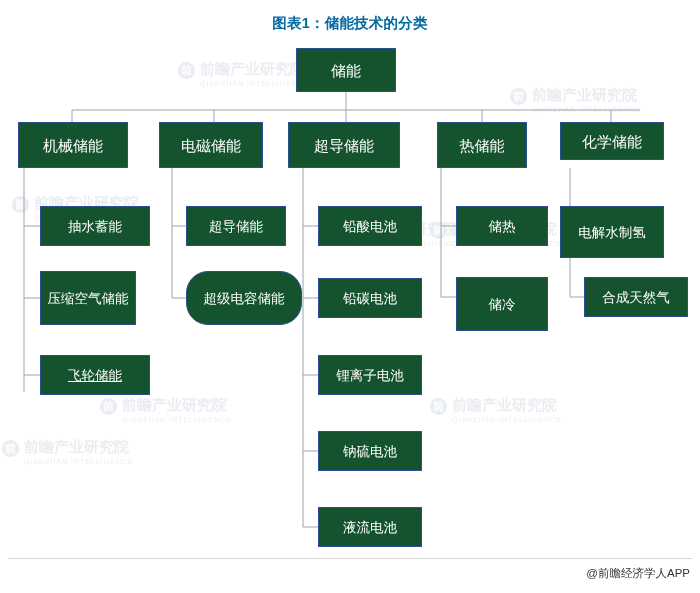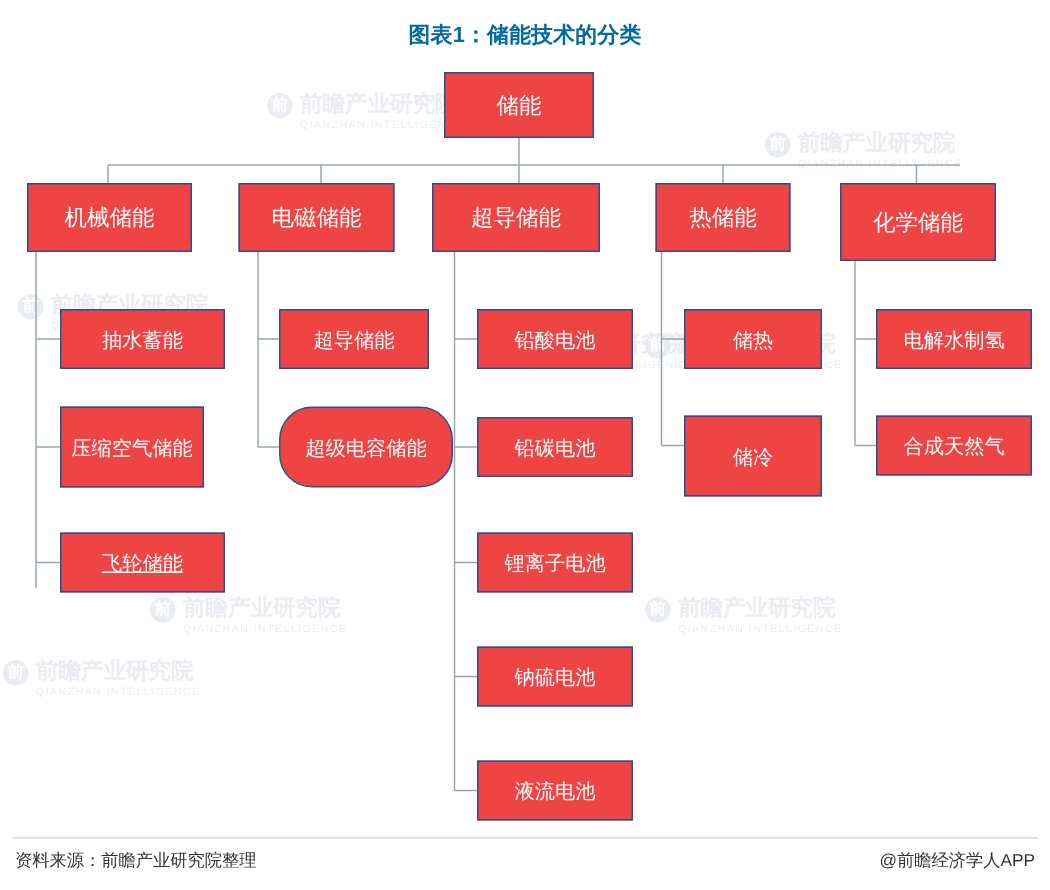--- a/index.html
+++ b/index.html
@@ -71,21 +71,21 @@
     position: absolute;
     left: 0; top: 0;
     width: 700px;
     height: 593px;
     z-index: 2;
   }
   
   .node {
     position: absolute;
     box-sizing: border-box;
-    background: #ef4444;
+    background: #14532d;
     border: 1px solid #2d4f92;
     color: #ffffff;
     display: flex;
     align-items: center;
     justify-content: center;
     text-align: right;
     font-size: 13.5px;
     line-height: 17px;
     z-index: 3;
     padding: 2px 4px;
@@ -199,38 +199,37 @@
       <path d="M570,297 L584,297"></path>
     </g>
   </svg>
 
   <div class="node lvl1" style="left:296px; top:48px; width:100px; height:44px;">储能</div>
 
   <div class="node lvl2" style="left:18px; top:122px; width:110px; height:46px;">机械储能</div>
   <div class="node lvl2" style="left:159px; top:122px; width:104px; height:46px;">电磁储能</div>
   <div class="node lvl2" style="left:288px; top:122px; width:112px; height:46px;">超导储能</div>
   <div class="node lvl2" style="left:437px; top:122px; width:90px; height:46px;">热储能</div>
-  <div class="node lvl2" style="left:560px; top:122px; width:104px; height:52px;">化学储能</div>
+  <div class="node lvl2" style="left:560px; top:122px; width:104px; height:38px;">化学储能</div>
 
   <div class="node lvl3" style="left:40px; top:206px; width:110px; height:40px;">抽水蓄能</div>
   <div class="node lvl3" style="left:40px; top:271px; width:96px; height:54px;">压缩空气储能</div>
   <div class="node lvl3" style="left:40px; top:355px; width:110px; height:40px;text-decoration:underline;">飞轮储能</div>
 
   <div class="node lvl3" style="left:186px; top:206px; width:100px; height:40px;">超导储能</div>
   <div class="node lvl3" style="left:186px; top:271px; width:116px; height:54px;border-radius:22px;">超级电容储能</div>
 
   <div class="node lvl3" style="left:318px; top:206px; width:104px; height:40px;">铅酸电池</div>
   <div class="node lvl3" style="left:318px; top:278px; width:104px; height:40px;">铅碳电池</div>
   <div class="node lvl3" style="left:318px; top:355px; width:104px; height:40px;">锂离子电池</div>
   <div class="node lvl3" style="left:318px; top:431px; width:104px; height:40px;">钠硫电池</div>
   <div class="node lvl3" style="left:318px; top:507px; width:104px; height:40px;">液流电池</div>
 
   <div class="node lvl3" style="left:456px; top:206px; width:92px; height:40px;">储热</div>
   <div class="node lvl3" style="left:456px; top:277px; width:92px; height:54px;">储冷</div>
 
-  <div class="node lvl3" style="left:584px; top:206px; width:104px; height:40px;">电解水制氢</div>
+  <div class="node lvl3" style="left:560px; top:206px; width:104px; height:52px;">电解水制氢</div>
   <div class="node lvl3" style="left:584px; top:277px; width:104px; height:40px;">合成天然气</div>
 
   <div class="footer-rule"></div>
-  <div class="footer-source">资料来源：前瞻产业研究院整理</div>
   <div class="footer-brand">@前瞻经济学人APP</div>
 
 </div>
 
 </body></html>

